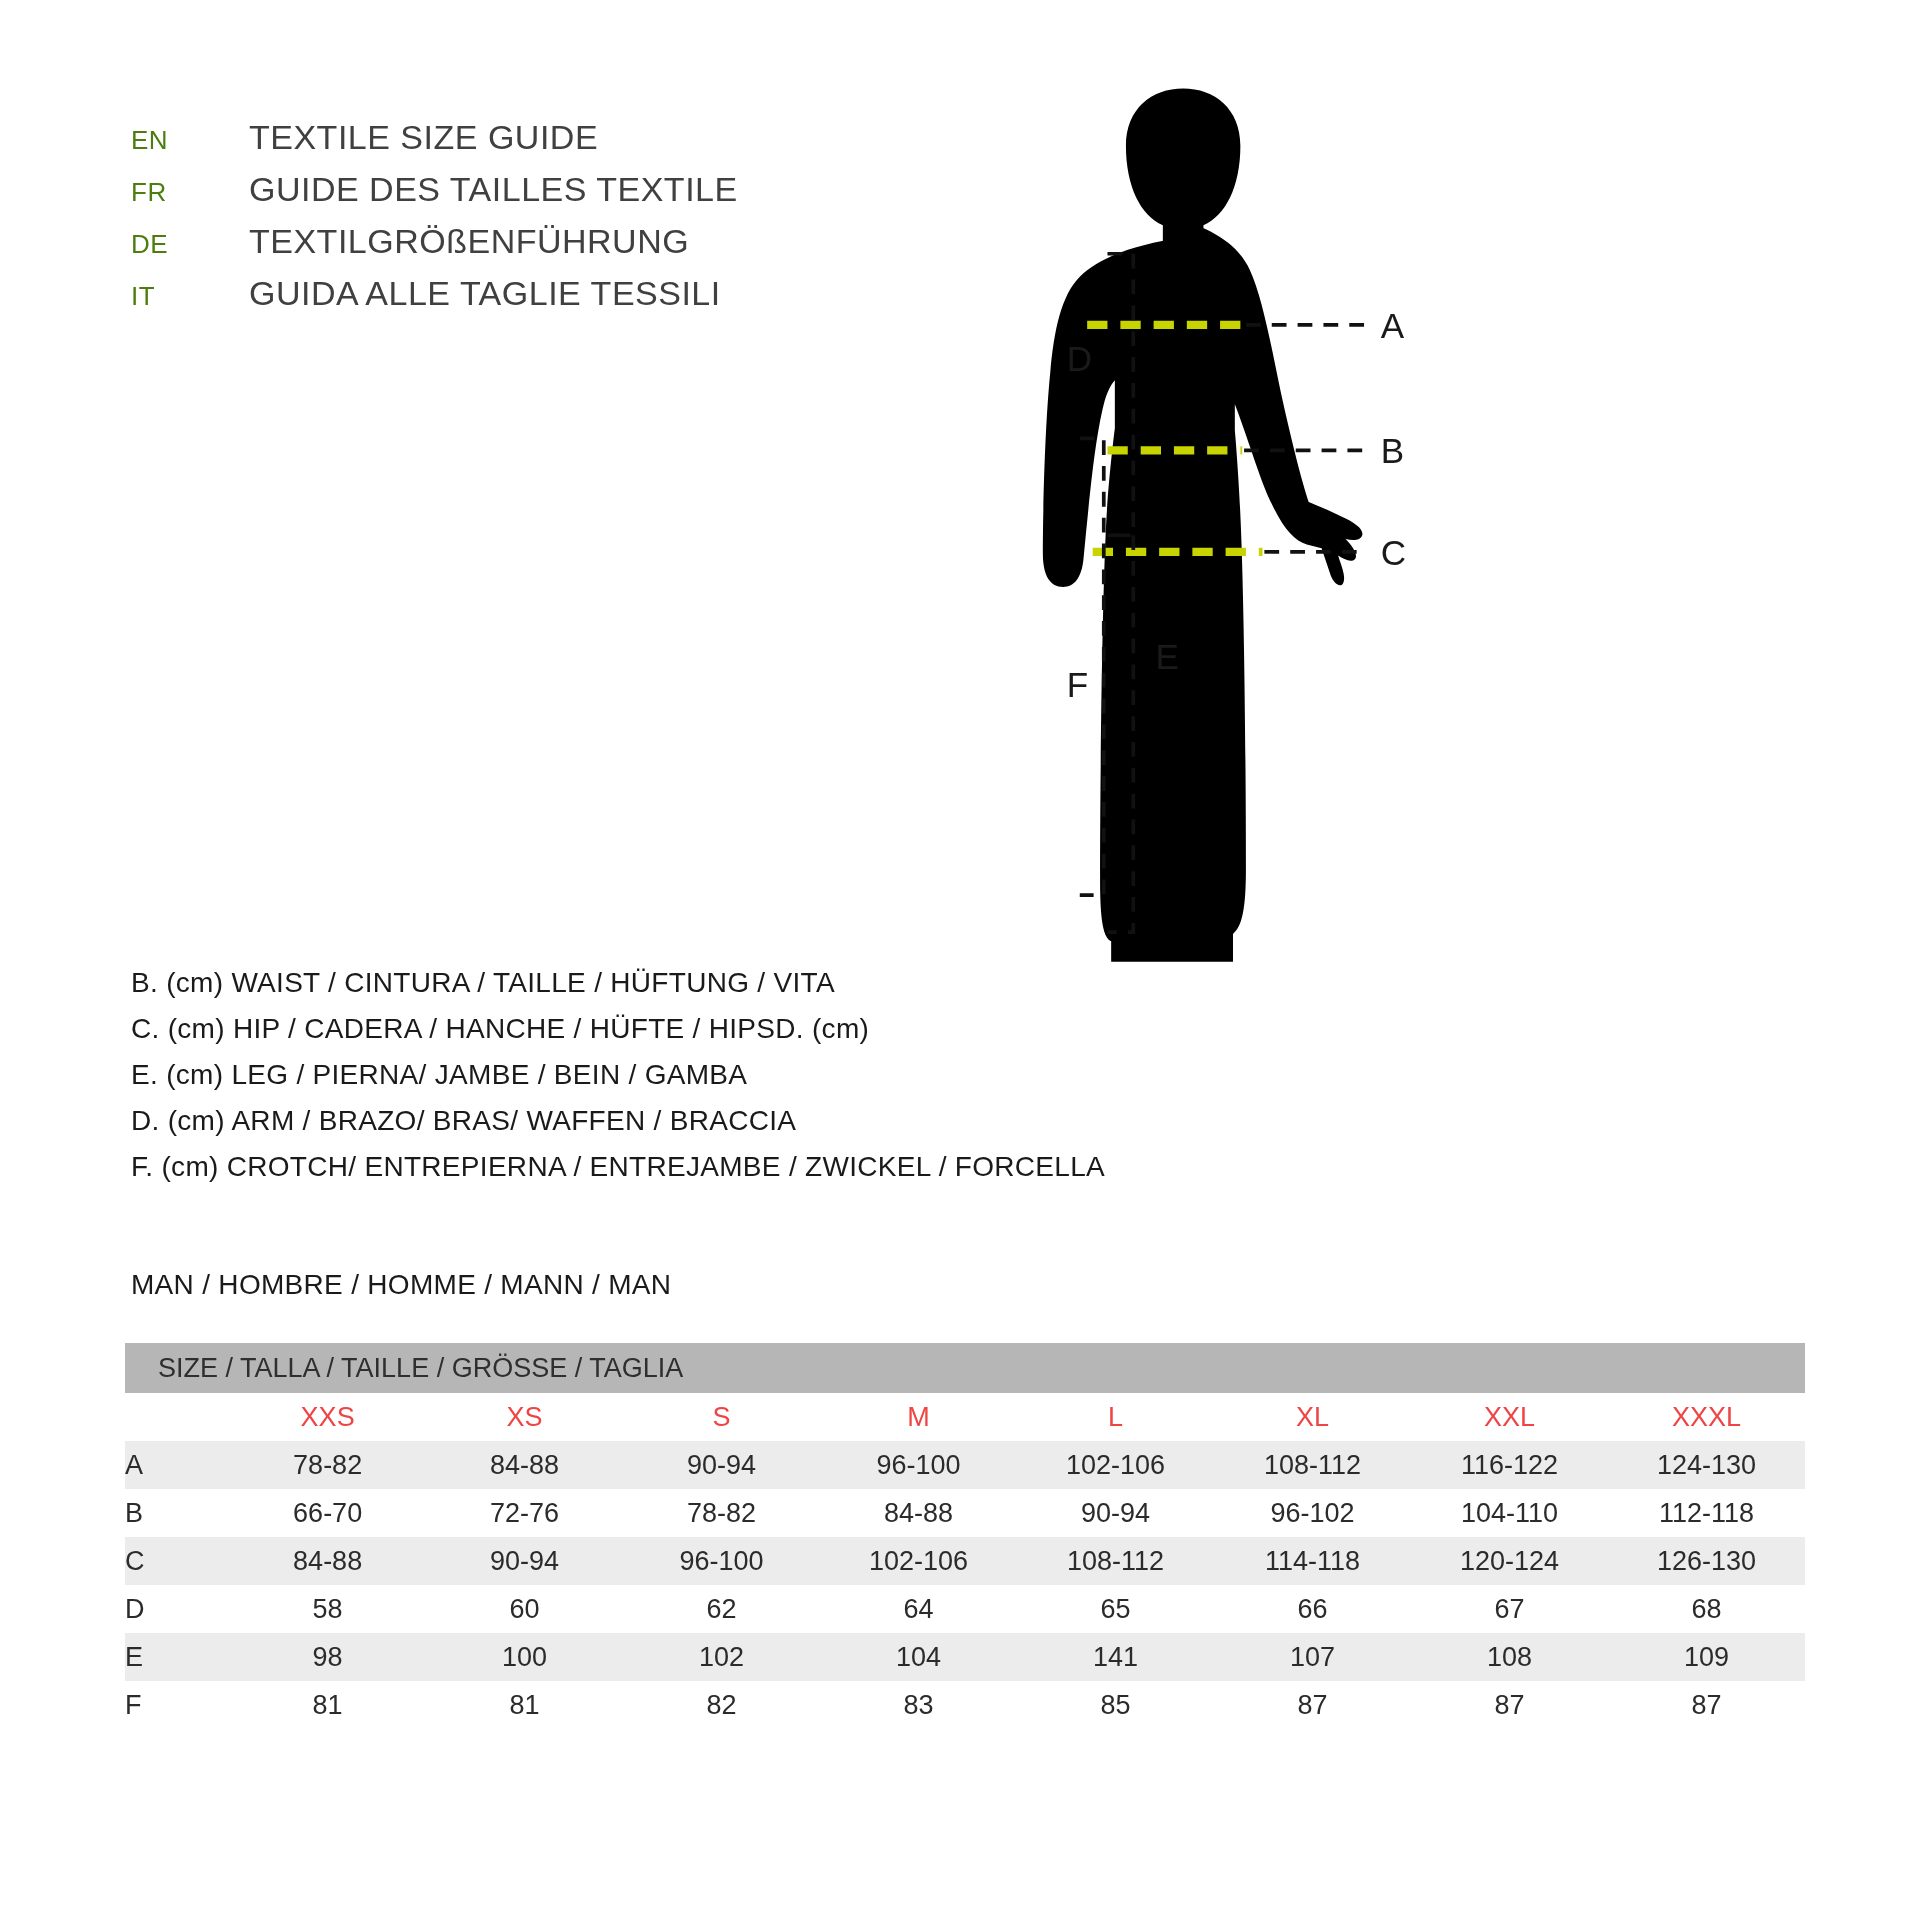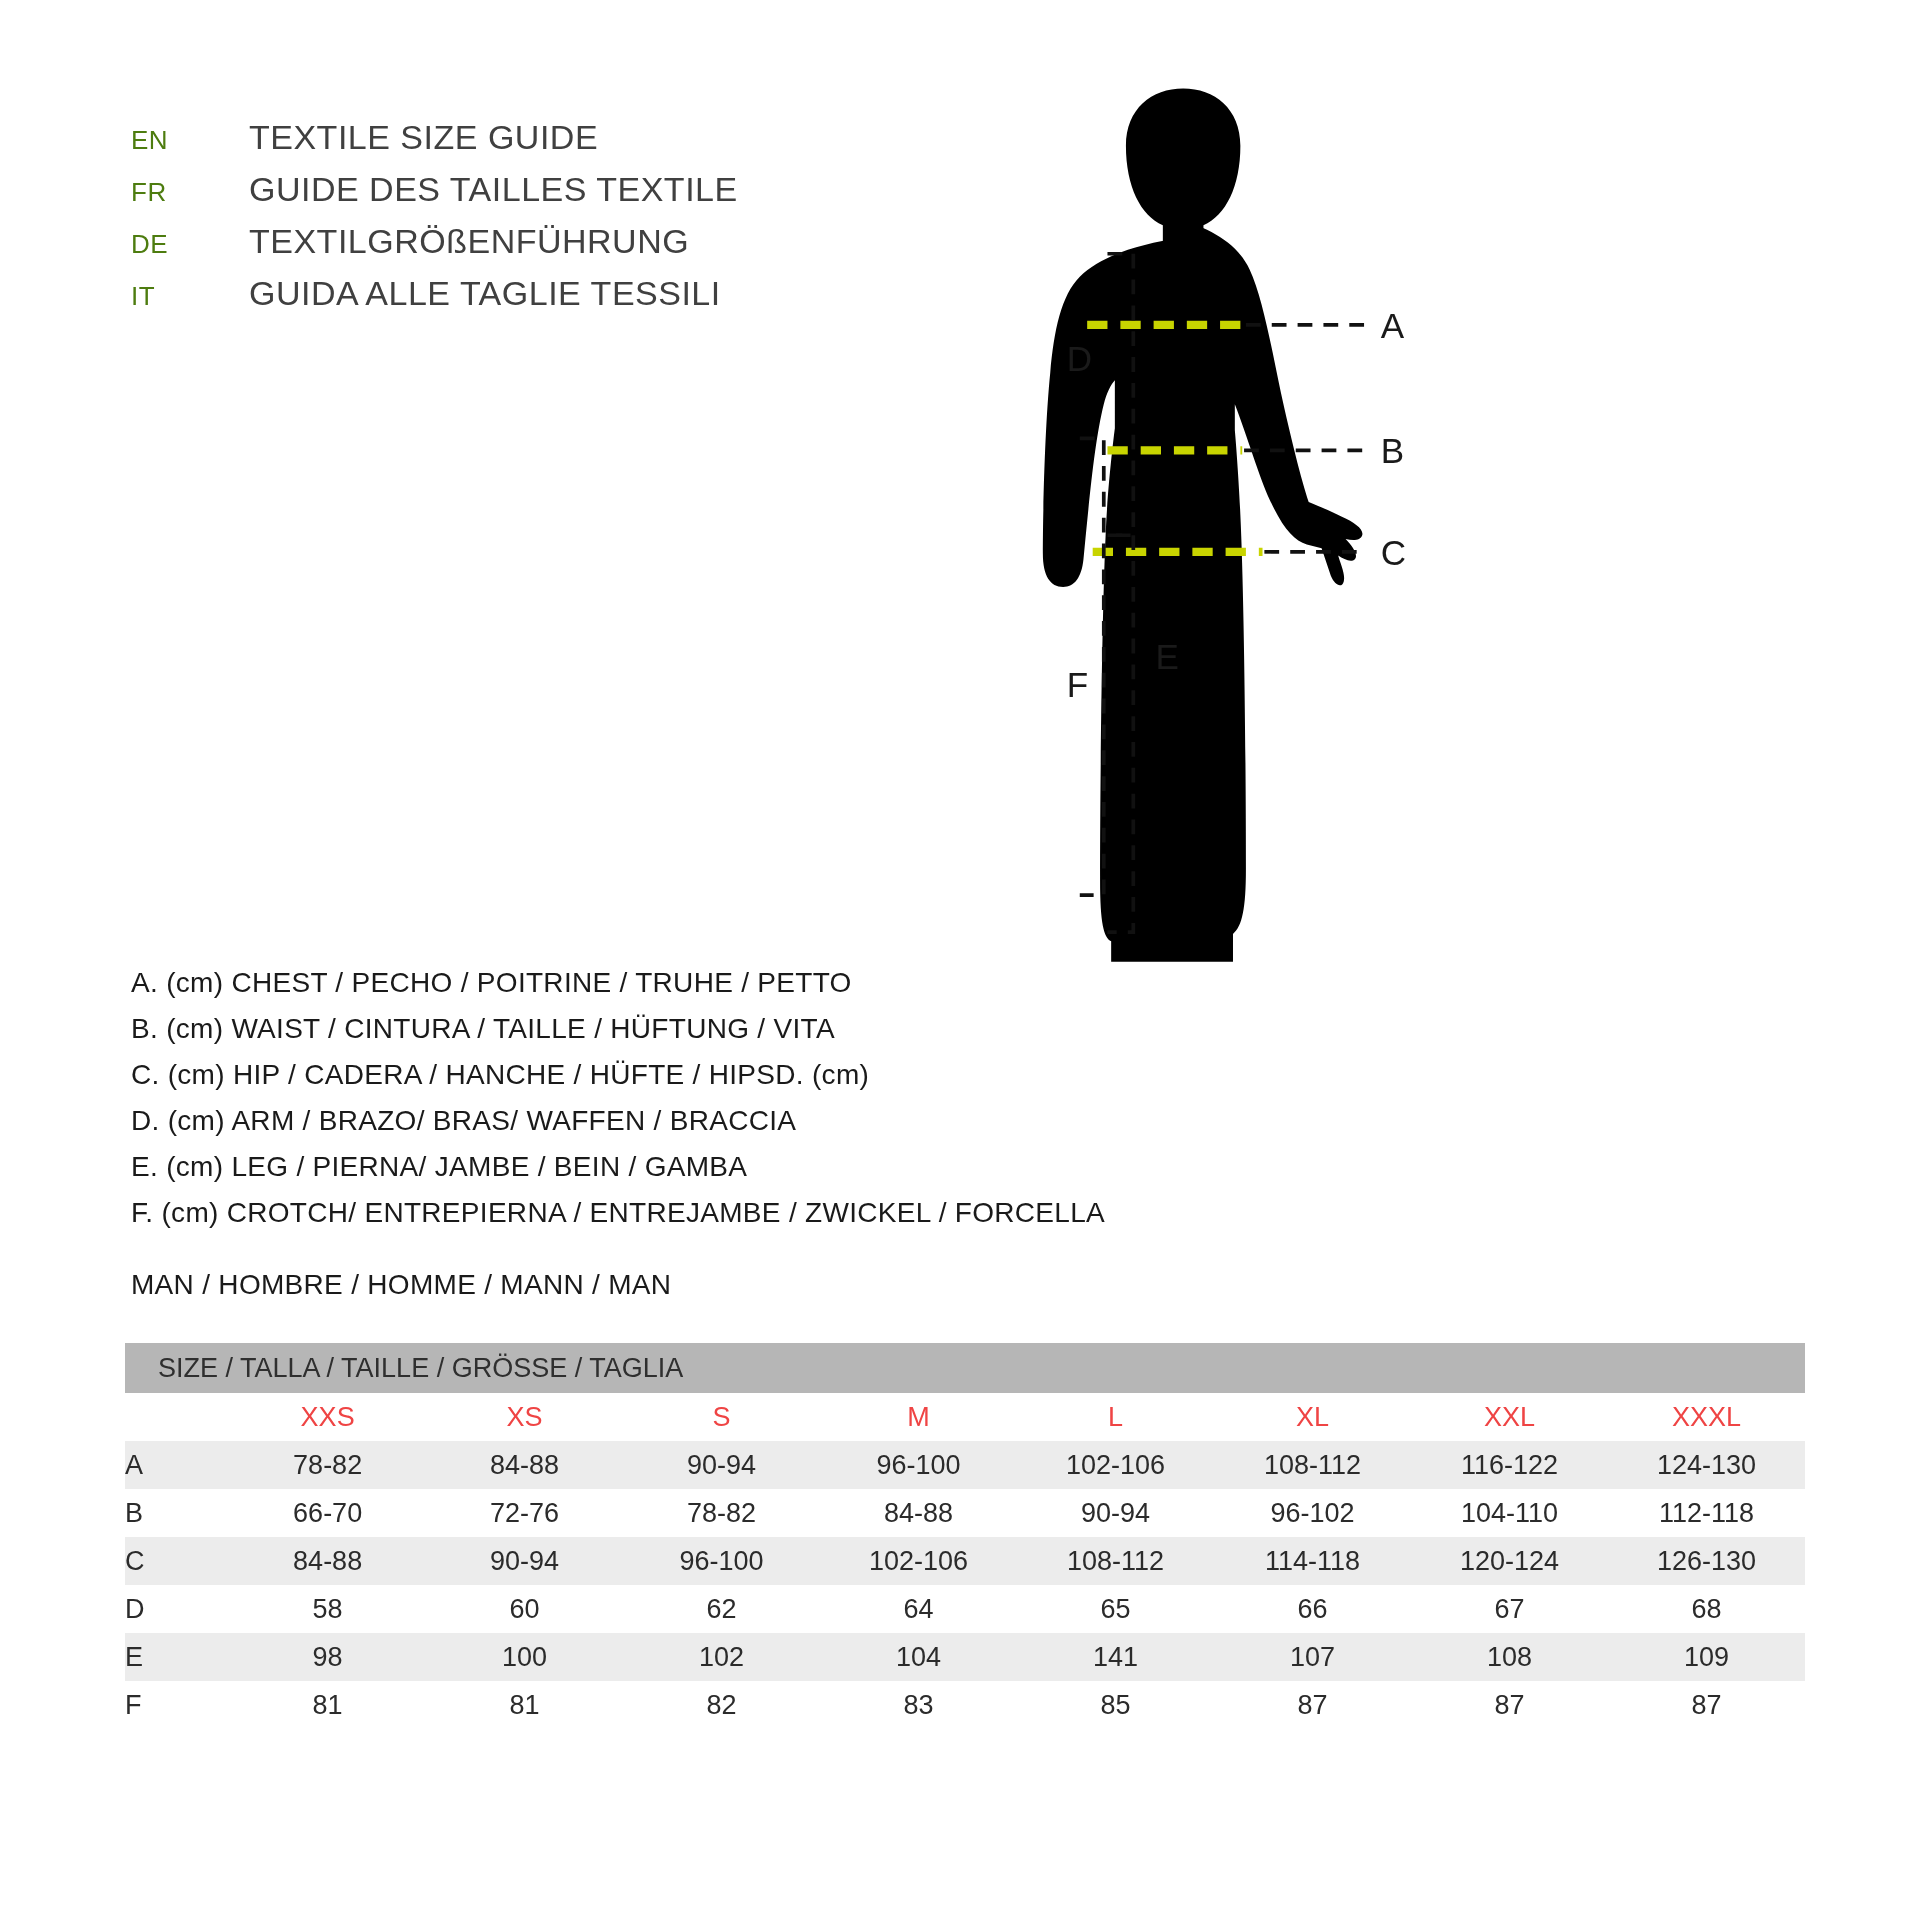--- a/index.html
+++ b/index.html
@@ -212,25 +212,24 @@
     <text x="396" y="412" font-family="Liberation Sans, sans-serif" font-size="38" fill="#1a1a1a">B</text>
     <text x="396" y="522" font-family="Liberation Sans, sans-serif" font-size="38" fill="#1a1a1a">C</text>
 
     <text x="56" y="312" font-family="Liberation Sans, sans-serif" font-size="38" fill="#1a1a1a">D</text>
     <text x="152" y="635" font-family="Liberation Sans, sans-serif" font-size="38" fill="#1a1a1a">E</text>
     <text x="56" y="665" font-family="Liberation Sans, sans-serif" font-size="38" fill="#1a1a1a">F</text>
   </svg>
 </div>
 
 <div id="legend-block">
-  <div class="legend-line">A. (cm) CHEST / PECHO / POITRINE / TRUHE / PETTO</div>
   <div class="legend-line">B. (cm) WAIST / CINTURA / TAILLE / HÜFTUNG / VITA</div>
   <div class="legend-line">C. (cm) HIP / CADERA / HANCHE / HÜFTE / HIPSD. (cm)</div>
+  <div class="legend-line">E. (cm) LEG / PIERNA/ JAMBE / BEIN / GAMBA</div>
   <div class="legend-line">D. (cm) ARM / BRAZO/ BRAS/ WAFFEN / BRACCIA</div>
-  <div class="legend-line">E. (cm) LEG / PIERNA/ JAMBE / BEIN / GAMBA</div>
   <div class="legend-line">F. (cm) CROTCH/ ENTREPIERNA / ENTREJAMBE / ZWICKEL / FORCELLA</div>
 </div>
 
 <div id="gender-label">MAN / HOMBRE / HOMME / MANN / MAN</div>
 
 <table id="size-table">
   <tbody>
     <tr class="hdr-row">
       <td colspan="9">SIZE / TALLA / TAILLE / GRÖSSE / TAGLIA</td>
     </tr>

